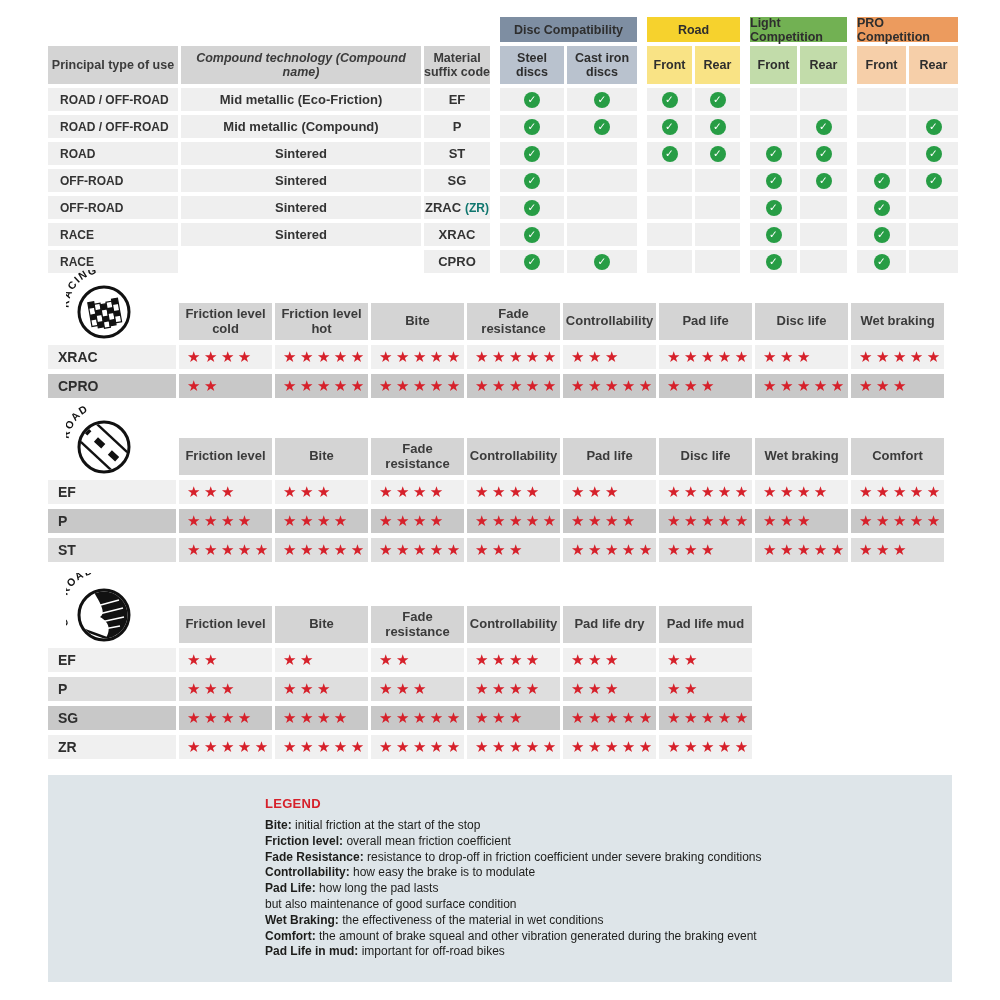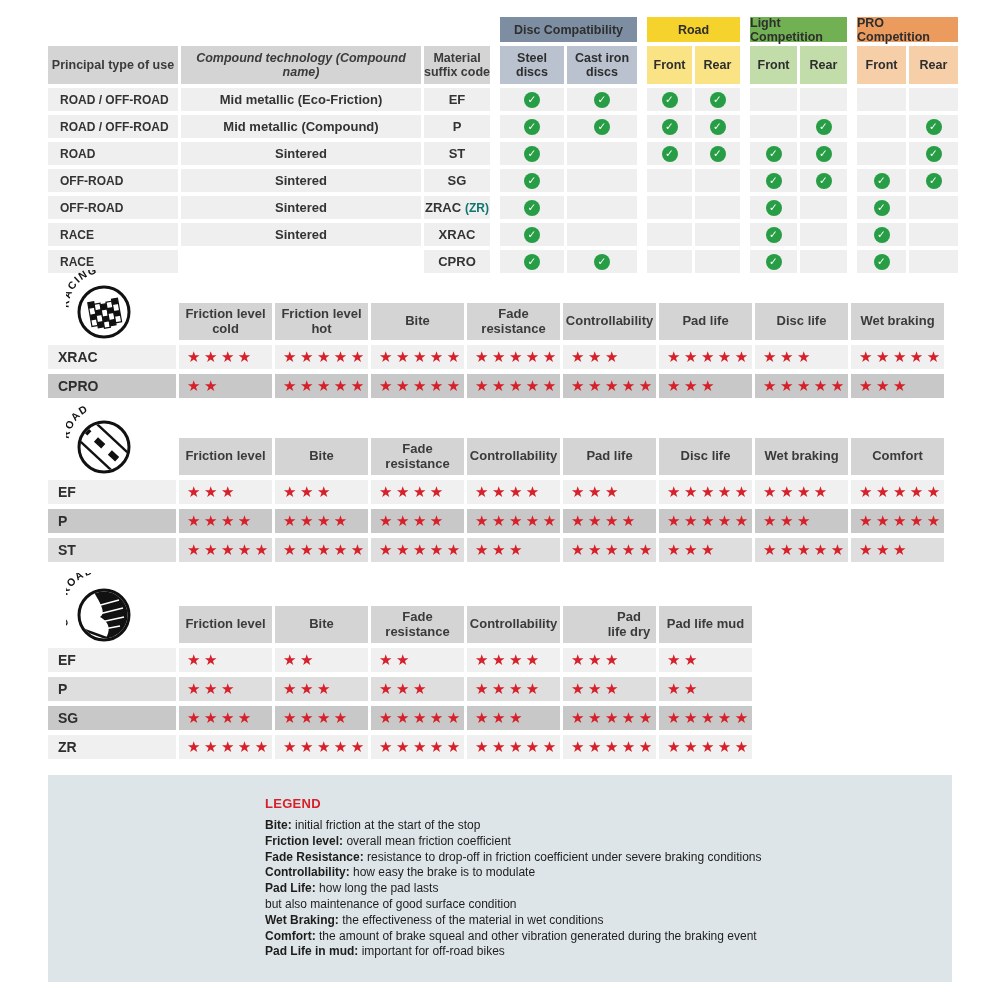--- a/index.html
+++ b/index.html
@@ -433,21 +433,21 @@
           <line x1="38" y1="56" x2="54" y2="53"></line>
         </g>
         <line x1="13" y1="55" x2="43" y2="66" stroke="#111" stroke-width="2.5"></line>
       </g>
     </svg></div>
         <div class="rating-grid" style="grid-template-columns: 128px repeat(6, 93px); grid-template-rows: 37px repeat(4, 24px);">
           <div class="r-head" style="grid-area: 1 / 2;">Friction level</div>
           <div class="r-head" style="grid-area: 1 / 3;">Bite</div>
           <div class="r-head" style="grid-area: 1 / 4;">Fade resistance</div>
           <div class="r-head" style="grid-area: 1 / 5;">Controllability</div>
-          <div class="r-head" style="grid-area: 1 / 6; padding-left: 43px;">Pad life dry</div>
+          <div class="r-head" style="grid-area: 1 / 6;">Pad life dry</div>
           <div class="r-head" style="grid-area: 1 / 7;">Pad life mud</div>
           <div class="r-label shade-light" style="grid-area: 2 / 1;">EF</div>
           <div class="r-cell shade-light" style="grid-area: 2 / 2;">
             <span class="stars" aria-label="2 of 5">★★</span>
           </div>
           <div class="r-cell shade-light" style="grid-area: 2 / 3;">
             <span class="stars" aria-label="2 of 5">★★</span>
           </div>
           <div class="r-cell shade-light" style="grid-area: 2 / 4;">
             <span class="stars" aria-label="2 of 5">★★</span>

